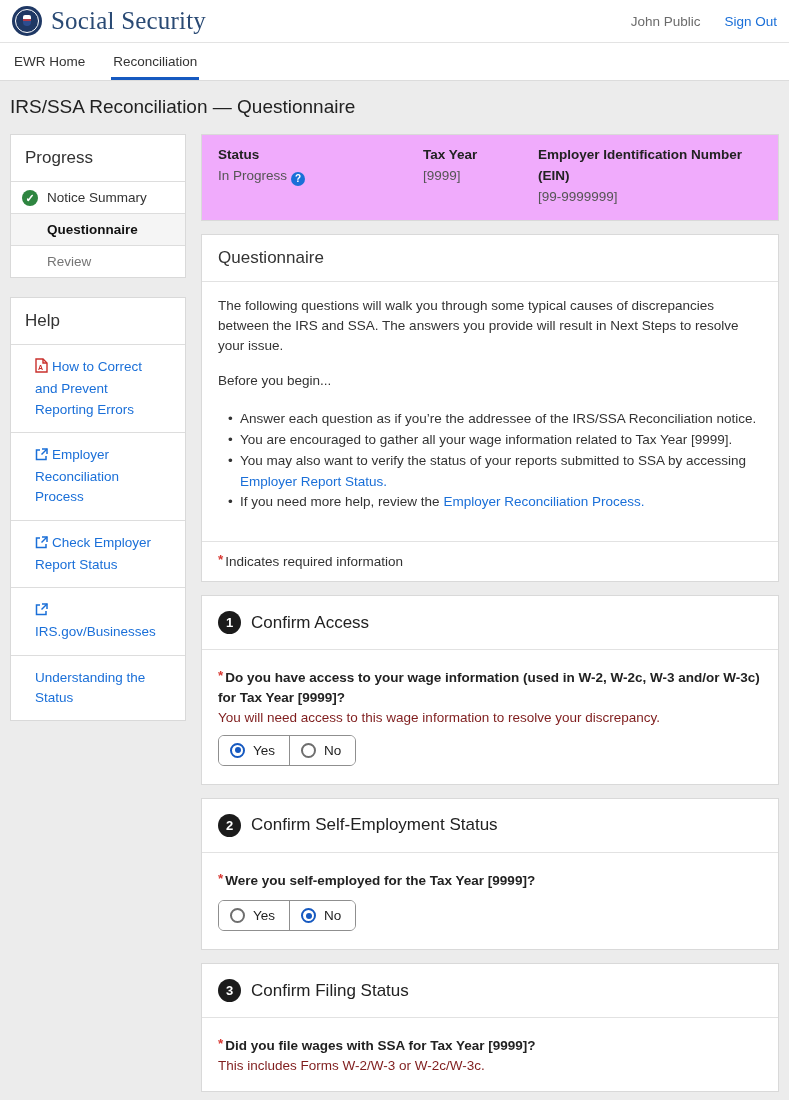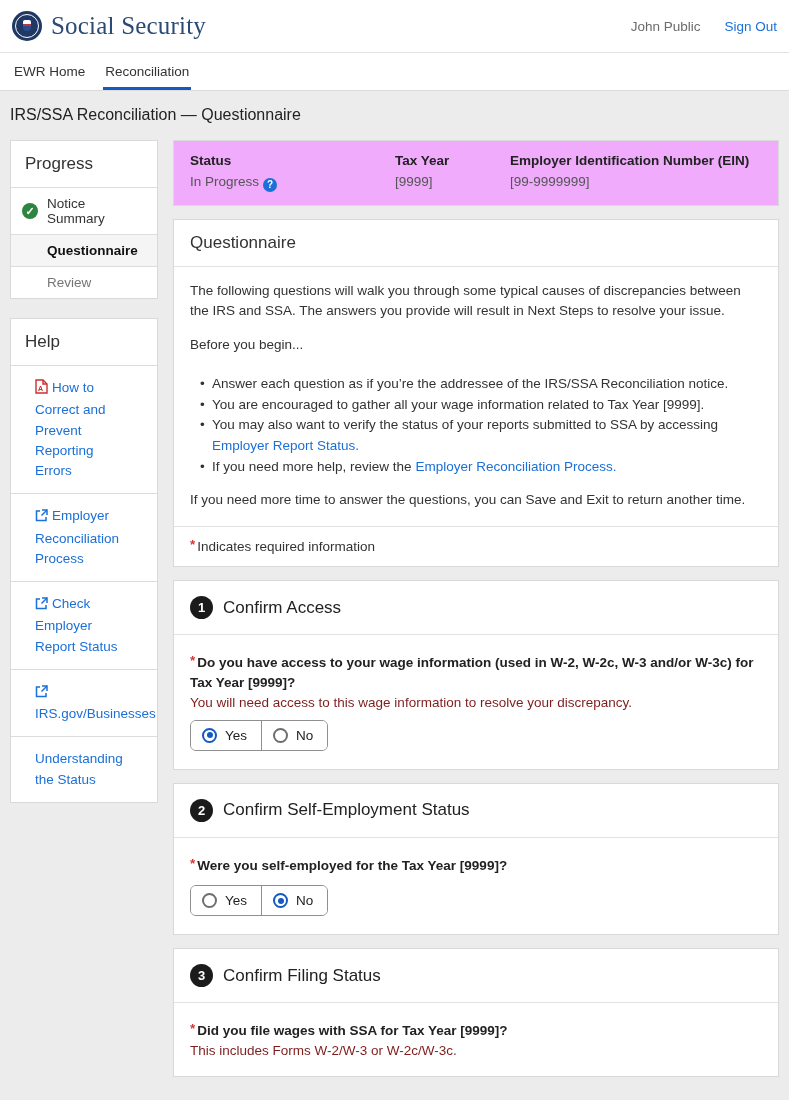--- a/index.html
+++ b/index.html
@@ -6,21 +6,21 @@
   html,body { background:#fff; }
   body {
     width:789px; min-height:1100px; margin:0 auto;
     font-family:"Liberation Sans", sans-serif;
     font-size:13.5px; color:#333;
   }
   a { text-decoration:none; cursor:pointer; }
 
   
   .top-header {
-    height:53px; background:#fff; display:flex; align-items:center;
+    height:43px; background:#fff; display:flex; align-items:center;
     padding:0 12px; border-bottom:1px solid #e3e3e3;
   }
   .seal {
     width:30px; height:30px; border-radius:50%;
     background:#1f3864; position:relative; flex:0 0 auto;
   }
   .seal::before {
     content:""; position:absolute; inset:3px; border-radius:50%;
     border:1.5px solid #fff;
   }
@@ -33,33 +33,33 @@
     font-family:"Liberation Serif", serif; font-size:25px; color:#2a4a74;
     margin-left:9px; letter-spacing:0.2px;
   }
   .header-right { margin-left:auto; display:flex; align-items:flex-start; gap:24px; font-size:13.5px; }
   .user-name { color:#6b6b6b; }
   .signout { color:#1a6fd8; }
 
   
   .nav-bar {
     height:38px; background:#fff; display:flex; align-items:flex-end;
-    padding:0 12px; gap:16px; border-bottom:1px solid #dcdcdc;
+    padding:0 12px; gap:24px; border-bottom:1px solid #dcdcdc;
   }
   .nav-item {
     color:#333; padding:9px 2px 8px; border-bottom:3px solid transparent; cursor:pointer;
   }
   .nav-item.active { border-bottom-color:#1659c0; }
 
   
   .page { background:#ececec; padding:13px 10px 18px; min-height:1019px; }
-  .page-title { font-size:16px; color:#222; font-weight:400; margin:2px 0 16px; }
+  .page-title { font-size:19px; color:#222; font-weight:400; margin:2px 0 16px; }
 
   .layout { display:flex; gap:15px; align-items:flex-start; }
-  .col-left { width:148px; flex:0 0 auto; }
+  .col-left { width:176px; flex:0 0 auto; }
   .col-main { flex:1 1 auto; min-width:0; }
 
   .card { background:#fff; border:1px solid #d9d9d9; }
 
   
   .side-card-title { font-size:17px; color:#333; padding:13px 14px; }
   .prog-item {
     border-top:1px solid #ddd; padding:8px 12px 8px 36px; color:#757575; font-size:13.5px;
     position:relative; min-height:31px; display:flex; align-items:center;
   }
@@ -239,21 +239,20 @@
         <div class="card-head">Questionnaire</div>
         <div class="card-body">
           <p class="intro">The following questions will walk you through some typical causes of discrepancies between the IRS and SSA. The answers you provide will result in Next Steps to resolve your issue.</p>
           <div class="before-heading">Before you begin...</div>
           <ul class="bullets">
             <li><span>Answer each question as if you’re the addressee of the IRS/SSA Reconciliation notice.</span><a></a></li>
             <li><span>You are encouraged to gather all your wage information related to Tax Year [9999].</span><a></a></li>
             <li><span>You may also want to verify the status of your reports submitted to SSA by accessing </span><a>Employer Report Status.</a></li>
             <li><span>If you need more help, review the </span><a>Employer Reconciliation Process.</a></li>
           </ul>
-          <p>If you need more time to answer the questions, you can Save and Exit to return another time.</p>
         </div>
         <div class="req-row">
           <span class="req-star">*</span><span>Indicates required information</span>
         </div>
       </div>
 
       <div class="card main-card">
         <div class="sec-head">
           <span class="num-badge">1</span>
           <span class="sec-title">Confirm Access</span>

